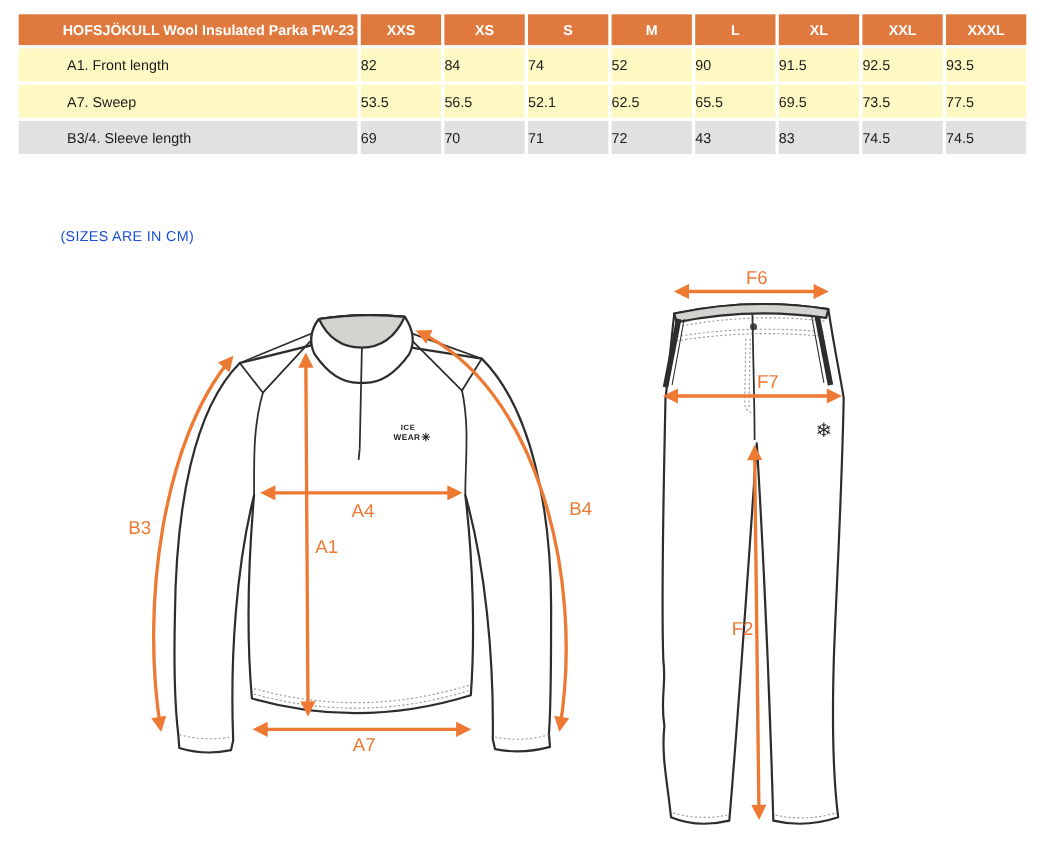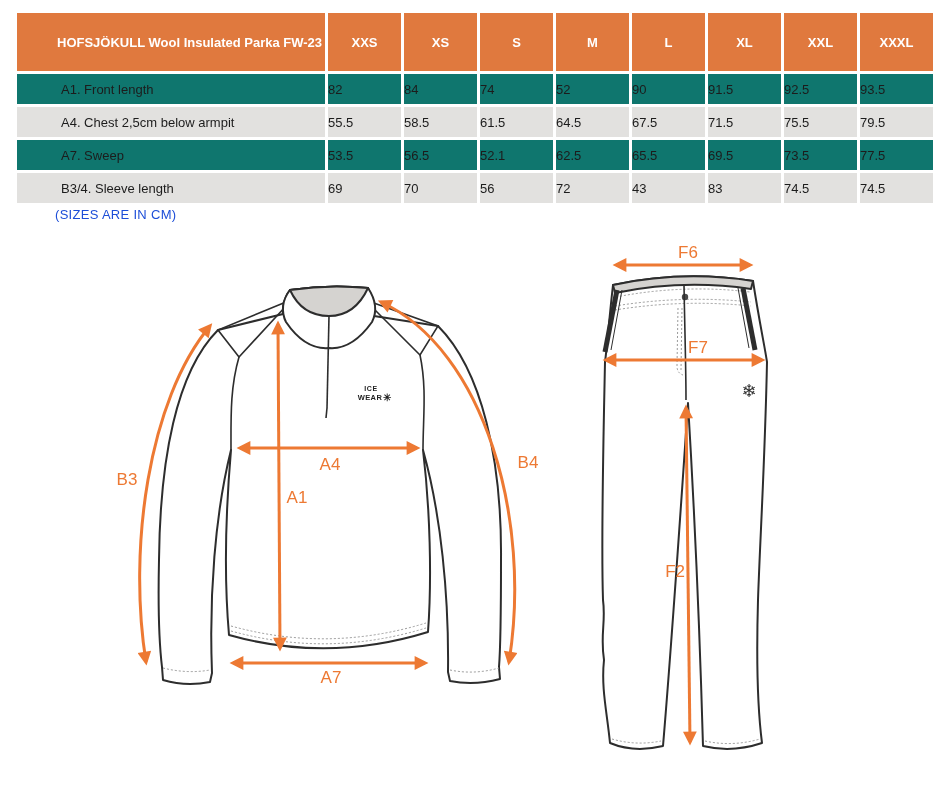--- a/index.html
+++ b/index.html
@@ -8,29 +8,29 @@
     font-family:"Liberation Sans", sans-serif;overflow:hidden;
   }
   
   table.size-table{
     position:absolute;left:14px;top:10px;
     border-collapse:separate;border-spacing:3px;
   }
   table.size-table th,table.size-table td{padding:0;}
   .hdr{
     background:#E0793E;color:#ffffff;font-weight:bold;font-size:13px;
-    height:58px;text-align:center;vertical-align:middle;
+    height:28px;text-align:center;vertical-align:middle;
   }
   .title-cell{
     text-align:left;padding-left:40px !important;white-space:nowrap;
     overflow:hidden;max-width:268px;
   }
   .col-label{width:308px;}
   .col-size{width:73px;}
-  tr.row-dark td{background:#0f766e;}
+  tr.row-dark td{background:#fef9c3;}
   tr.row-light td{background:#E2E1DF;}
   td.val{
     font-size:13px;color:#1c1c1c;vertical-align:middle;
     height:30px;
   }
   td.label{text-align:left;padding-left:44px !important;}
   
   .cm-note{
     position:absolute;left:55px;top:207px;color:#1d4ed8;font-size:13px;
     letter-spacing:.3px;
@@ -79,47 +79,36 @@
     <td class="val label">A1. Front length</td>
     <td class="val">82</td>
     <td class="val">84</td>
     <td class="val">74</td>
     <td class="val">52</td>
     <td class="val">90</td>
     <td class="val">91.5</td>
     <td class="val">92.5</td>
     <td class="val">93.5</td>
   </tr>
-  <tr class="row-light">
-    <td class="val label">A4. Chest 2,5cm below armpit</td>
-    <td class="val">55.5</td>
-    <td class="val">58.5</td>
-    <td class="val">61.5</td>
-    <td class="val">64.5</td>
-    <td class="val">67.5</td>
-    <td class="val">71.5</td>
-    <td class="val">75.5</td>
-    <td class="val">79.5</td>
-  </tr>
   <tr class="row-dark">
     <td class="val label">A7. Sweep</td>
     <td class="val">53.5</td>
     <td class="val">56.5</td>
     <td class="val">52.1</td>
     <td class="val">62.5</td>
     <td class="val">65.5</td>
     <td class="val">69.5</td>
     <td class="val">73.5</td>
     <td class="val">77.5</td>
   </tr>
   <tr class="row-light">
     <td class="val label">B3/4. Sleeve length</td>
     <td class="val">69</td>
     <td class="val">70</td>
-    <td class="val">56</td>
+    <td class="val">71</td>
     <td class="val">72</td>
     <td class="val">43</td>
     <td class="val">83</td>
     <td class="val">74.5</td>
     <td class="val">74.5</td>
   </tr>
 </tbody>
   </table>
 
 <div class="cm-note">(SIZES ARE IN CM)</div>

